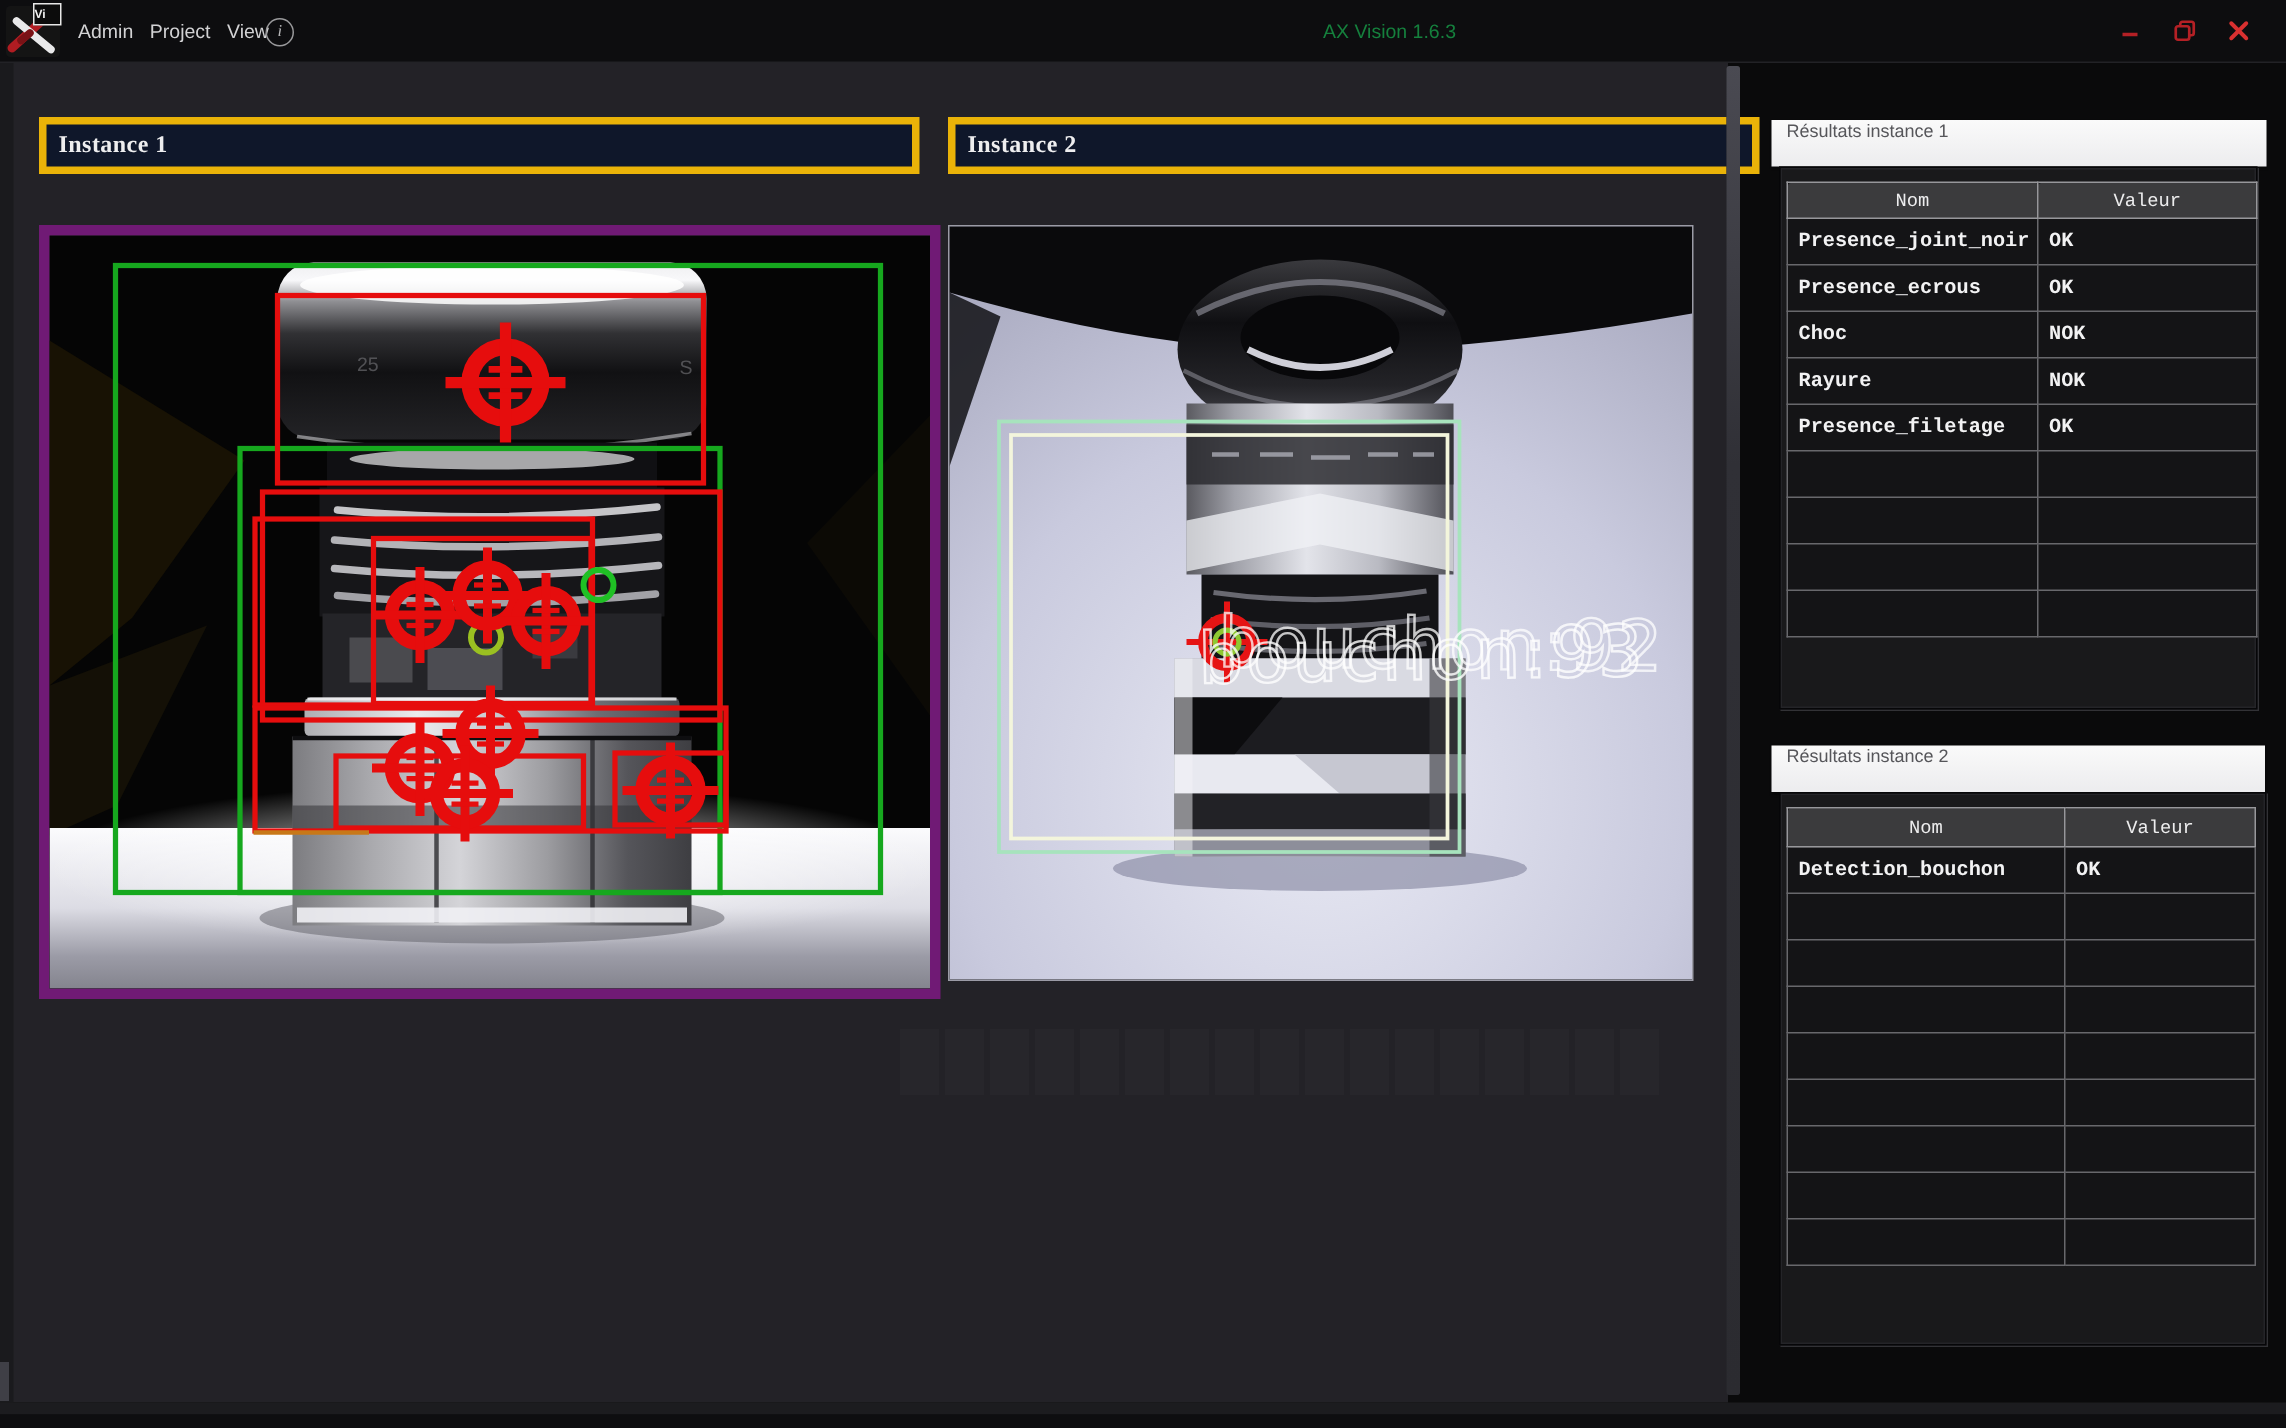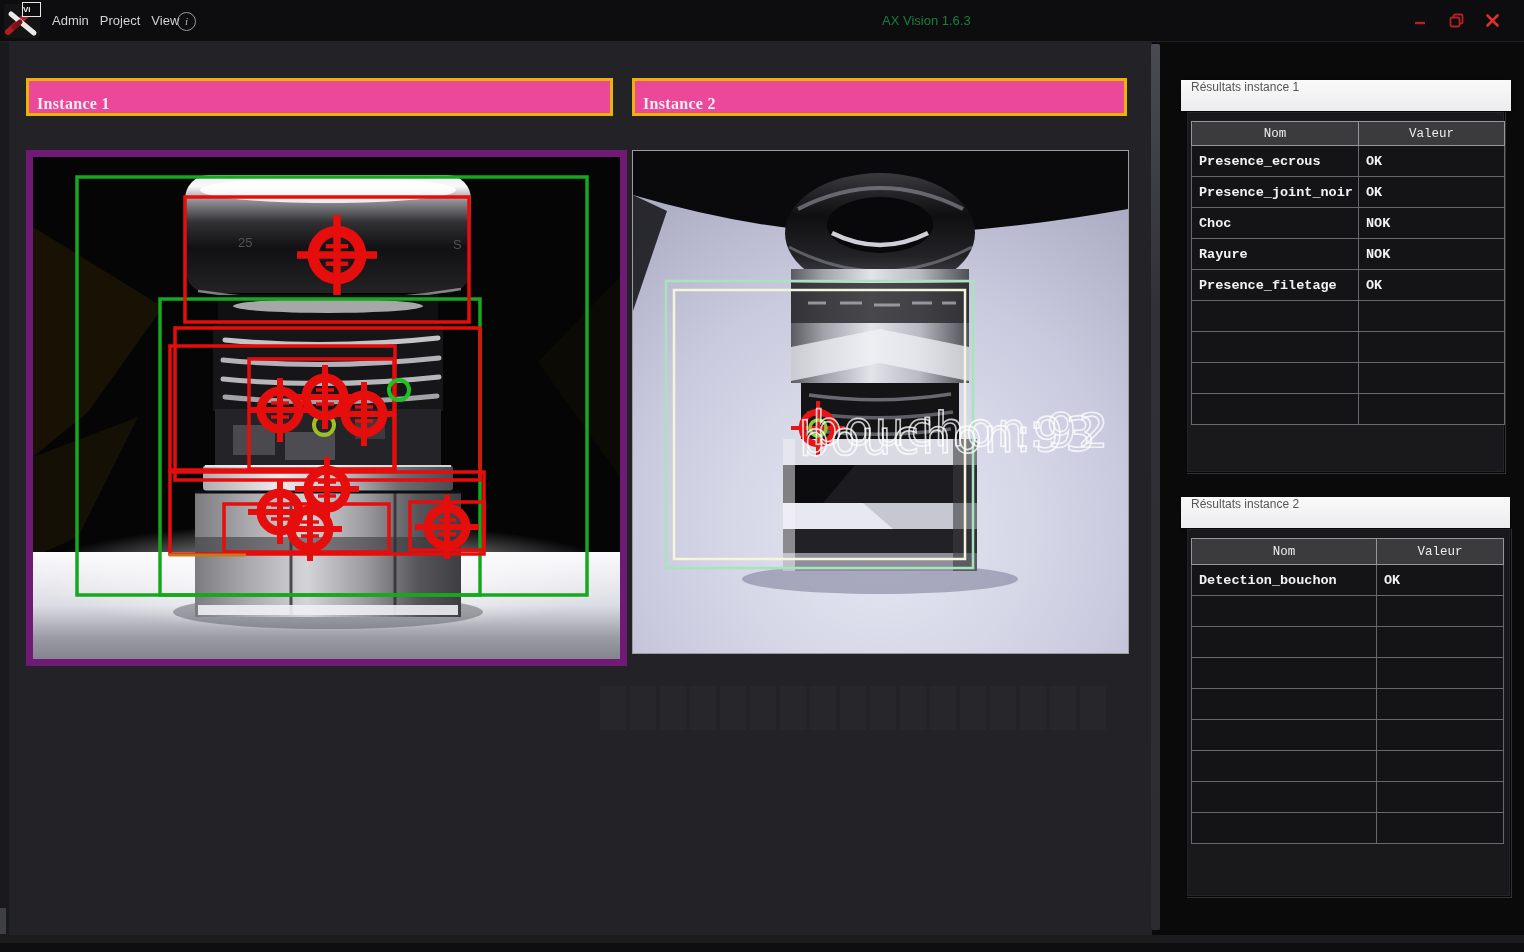--- a/index.html
+++ b/index.html
@@ -18,26 +18,26 @@
   .info-btn{position:absolute;left:177px;top:12px;width:17px;height:17px;border:1px solid #9a9a9c;
             border-radius:50%;color:#b8b8ba;font-size:11px;font-family:"Liberation Serif",serif;
             text-align:center;line-height:16px;font-style:italic;}
   .apptitle{position:absolute;left:882px;top:13px;color:#15803d;font-size:13px;}
   .winctrls{position:absolute;right:24px;top:0;height:41px;display:flex;align-items:center;gap:20px;}
   .winbtn{width:16px;height:16px;display:flex;align-items:center;justify-content:center;}
 
   
   .content-bg{position:absolute;left:0;top:42px;width:1152px;height:893px;background:#232227;}
   .left-edge{position:absolute;left:0;top:42px;width:9px;height:893px;background:#1a1a1d;}
-  .inst-header{position:absolute;height:38px;background:#ec4899;border:3px solid #eab308;
-               box-sizing:border-box;display:flex;align-items:flex-end;padding-left:8px;}
+  .inst-header{position:absolute;height:38px;background:#0f172a;border:5px solid #eab308;
+               box-sizing:border-box;display:flex;align-items:center;padding-left:8px;}
   .inst-header span{color:#eeeeef;font-family:"Liberation Serif",serif;font-weight:bold;
                     font-size:16px;letter-spacing:.3px;}
   #inst1-header{left:26px;top:78px;width:587px;}
-  #inst2-header{left:632px;top:78px;width:495px;}
+  #inst2-header{left:632px;top:78px;width:541px;}
   .viewport{position:absolute;top:150px;height:502px;box-sizing:content-box;}
   #viewport1{left:26px;width:587px;border:7px solid #701a75;}
   #viewport2{left:632px;width:495px;border:1px solid #9b9ba6;}
   .viewport svg{display:block;}
   .ghost-row{position:absolute;left:600px;top:686px;width:506px;height:44px;opacity:.55;
      background:repeating-linear-gradient(90deg,rgba(255,255,255,.035) 0 26px,rgba(255,255,255,0) 26px 30px);}
 
   
   .vscroll{position:absolute;left:1151px;top:44px;width:9px;height:886px;background:#202024;border-radius:2px;}
   .vscroll .thumb{position:absolute;left:0;top:0;width:9px;height:886px;border-radius:2px;
@@ -317,25 +317,25 @@
   <div class="panel-body" id="p1-body">
     <table class="results" id="table1">
       <thead>
         <tr>
           <th class="col-nom">Nom</th>
           <th class="col-val">Valeur</th>
         </tr>
       </thead>
       <tbody>
           <tr>
+            <td class="col-nom">Presence_joint_noir</td>
+            <td class="col-val">OK</td>
+          </tr>
+          <tr>
             <td class="col-nom">Presence_ecrous</td>
-            <td class="col-val">OK</td>
-          </tr>
-          <tr>
-            <td class="col-nom">Presence_joint_noir</td>
             <td class="col-val">OK</td>
           </tr>
           <tr>
             <td class="col-nom">Choc</td>
             <td class="col-val">NOK</td>
           </tr>
           <tr>
             <td class="col-nom">Rayure</td>
             <td class="col-val">NOK</td>
           </tr>

